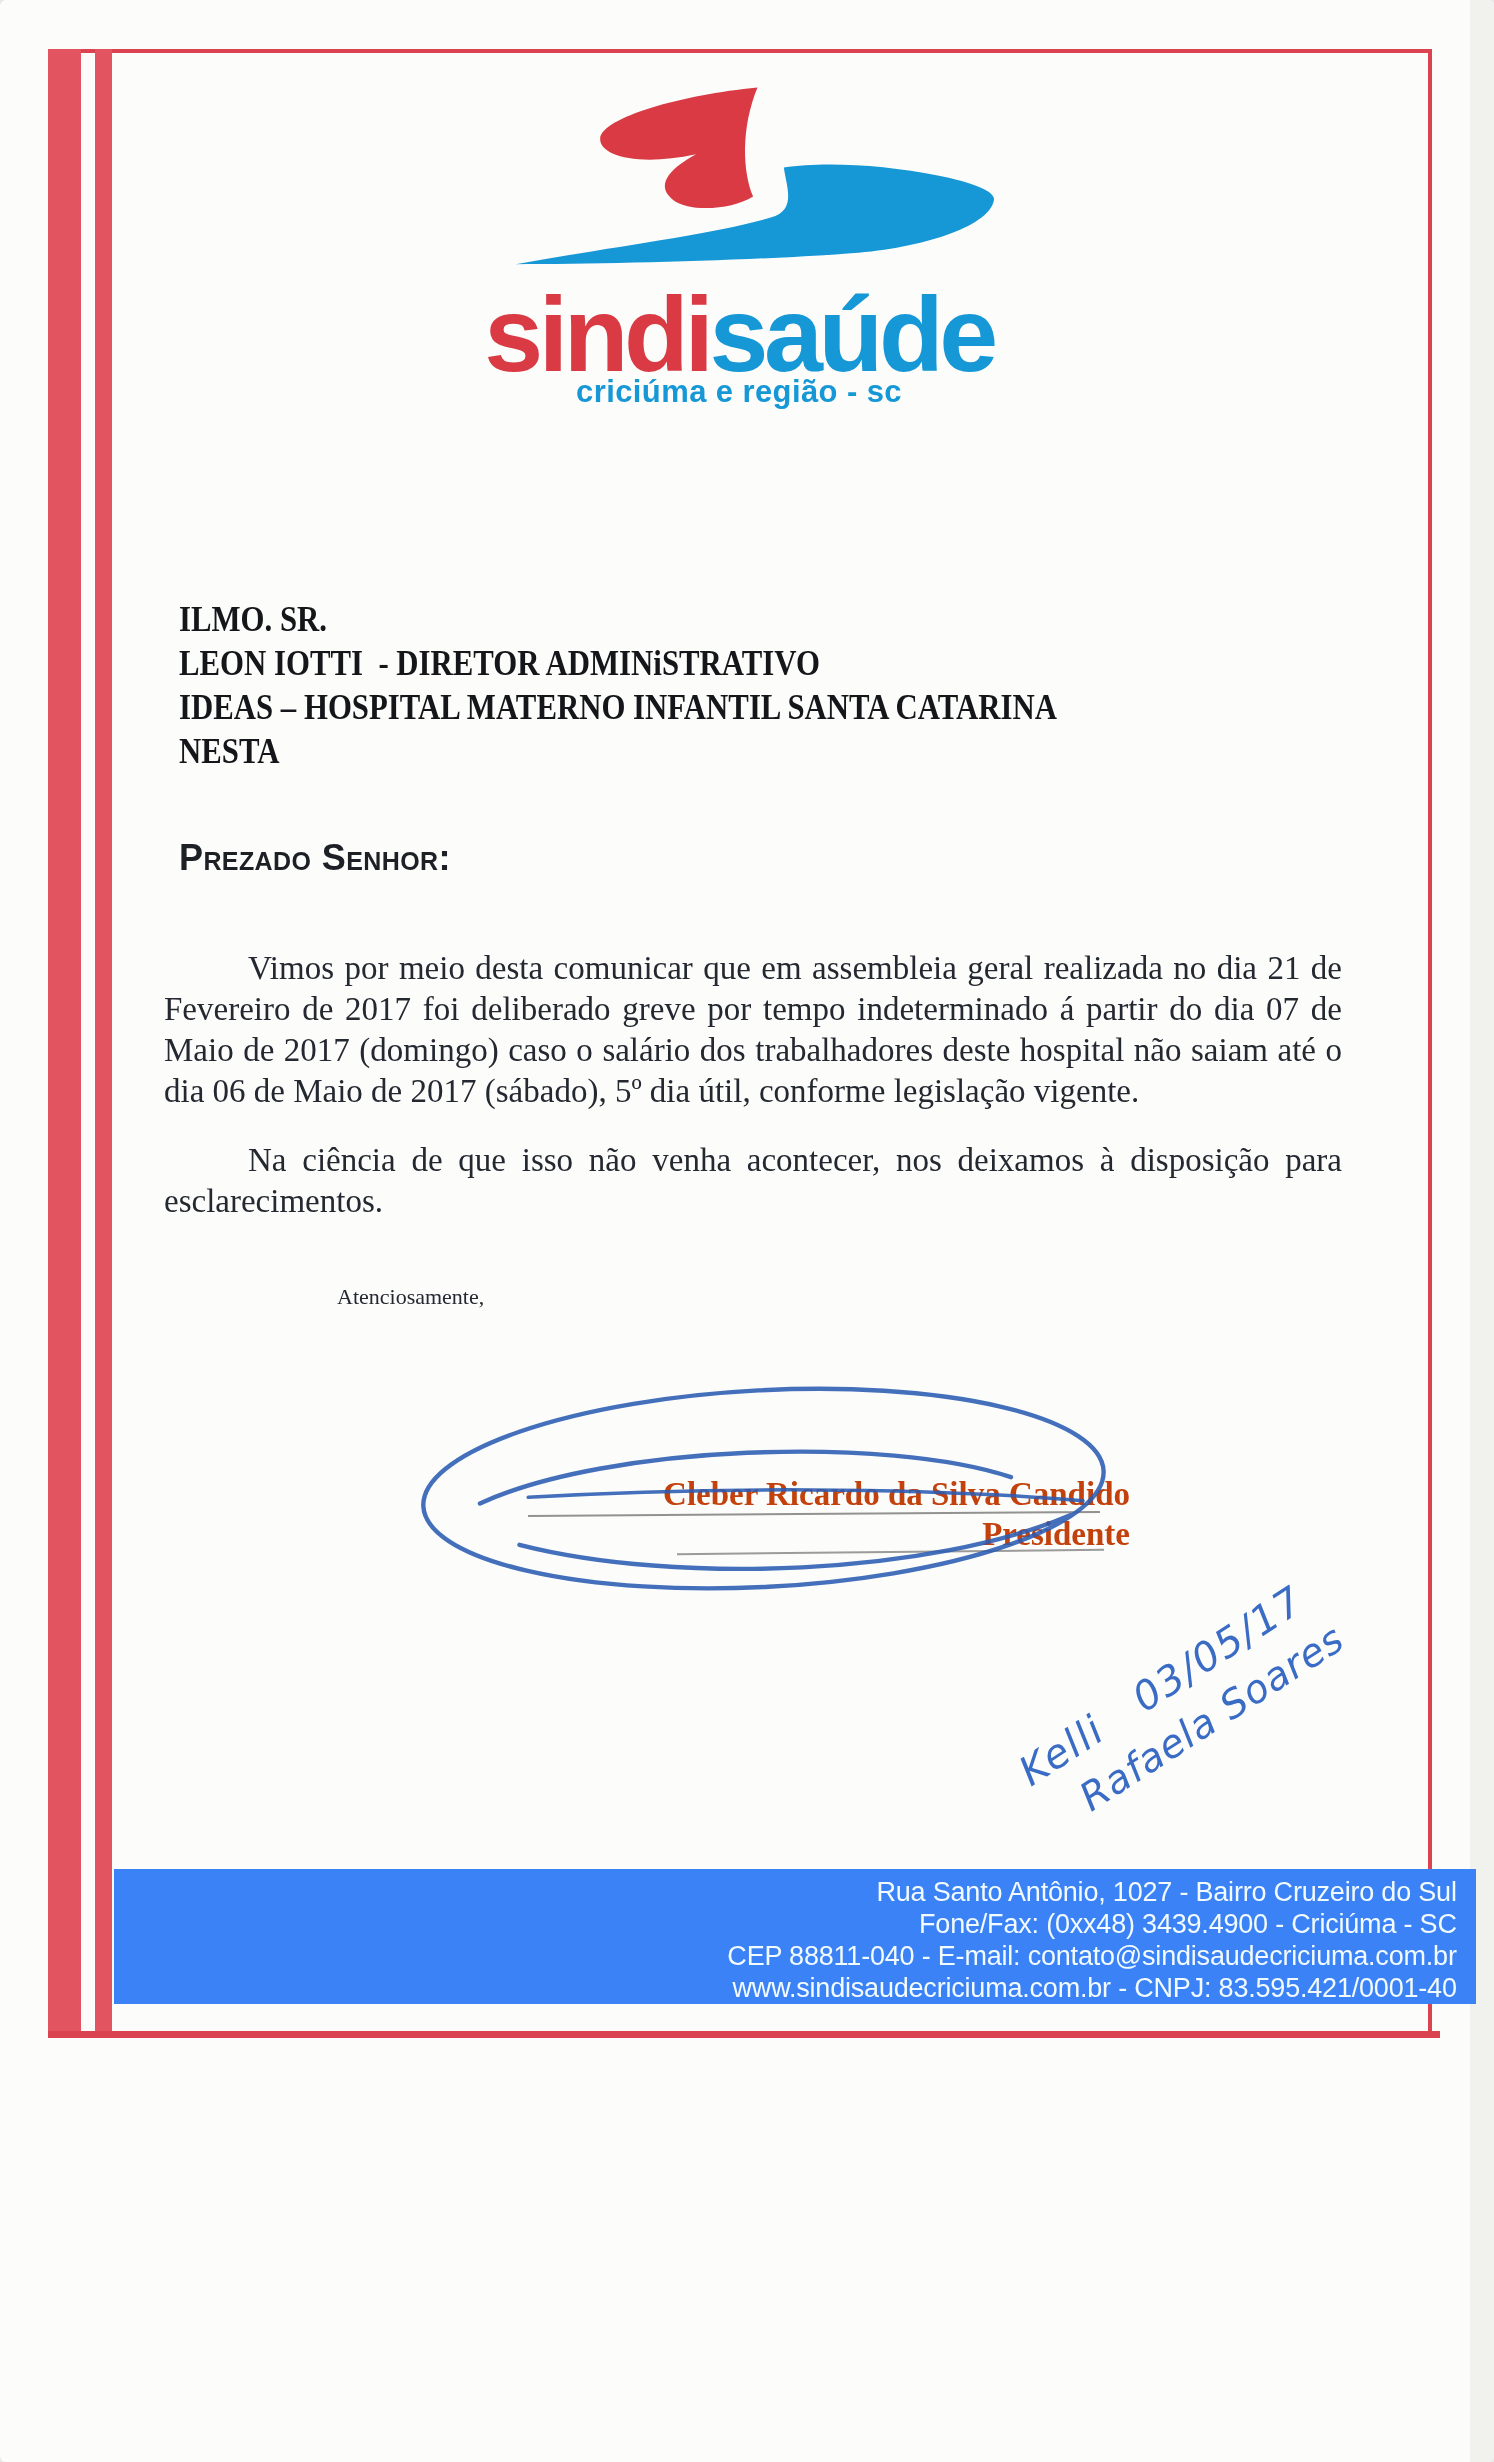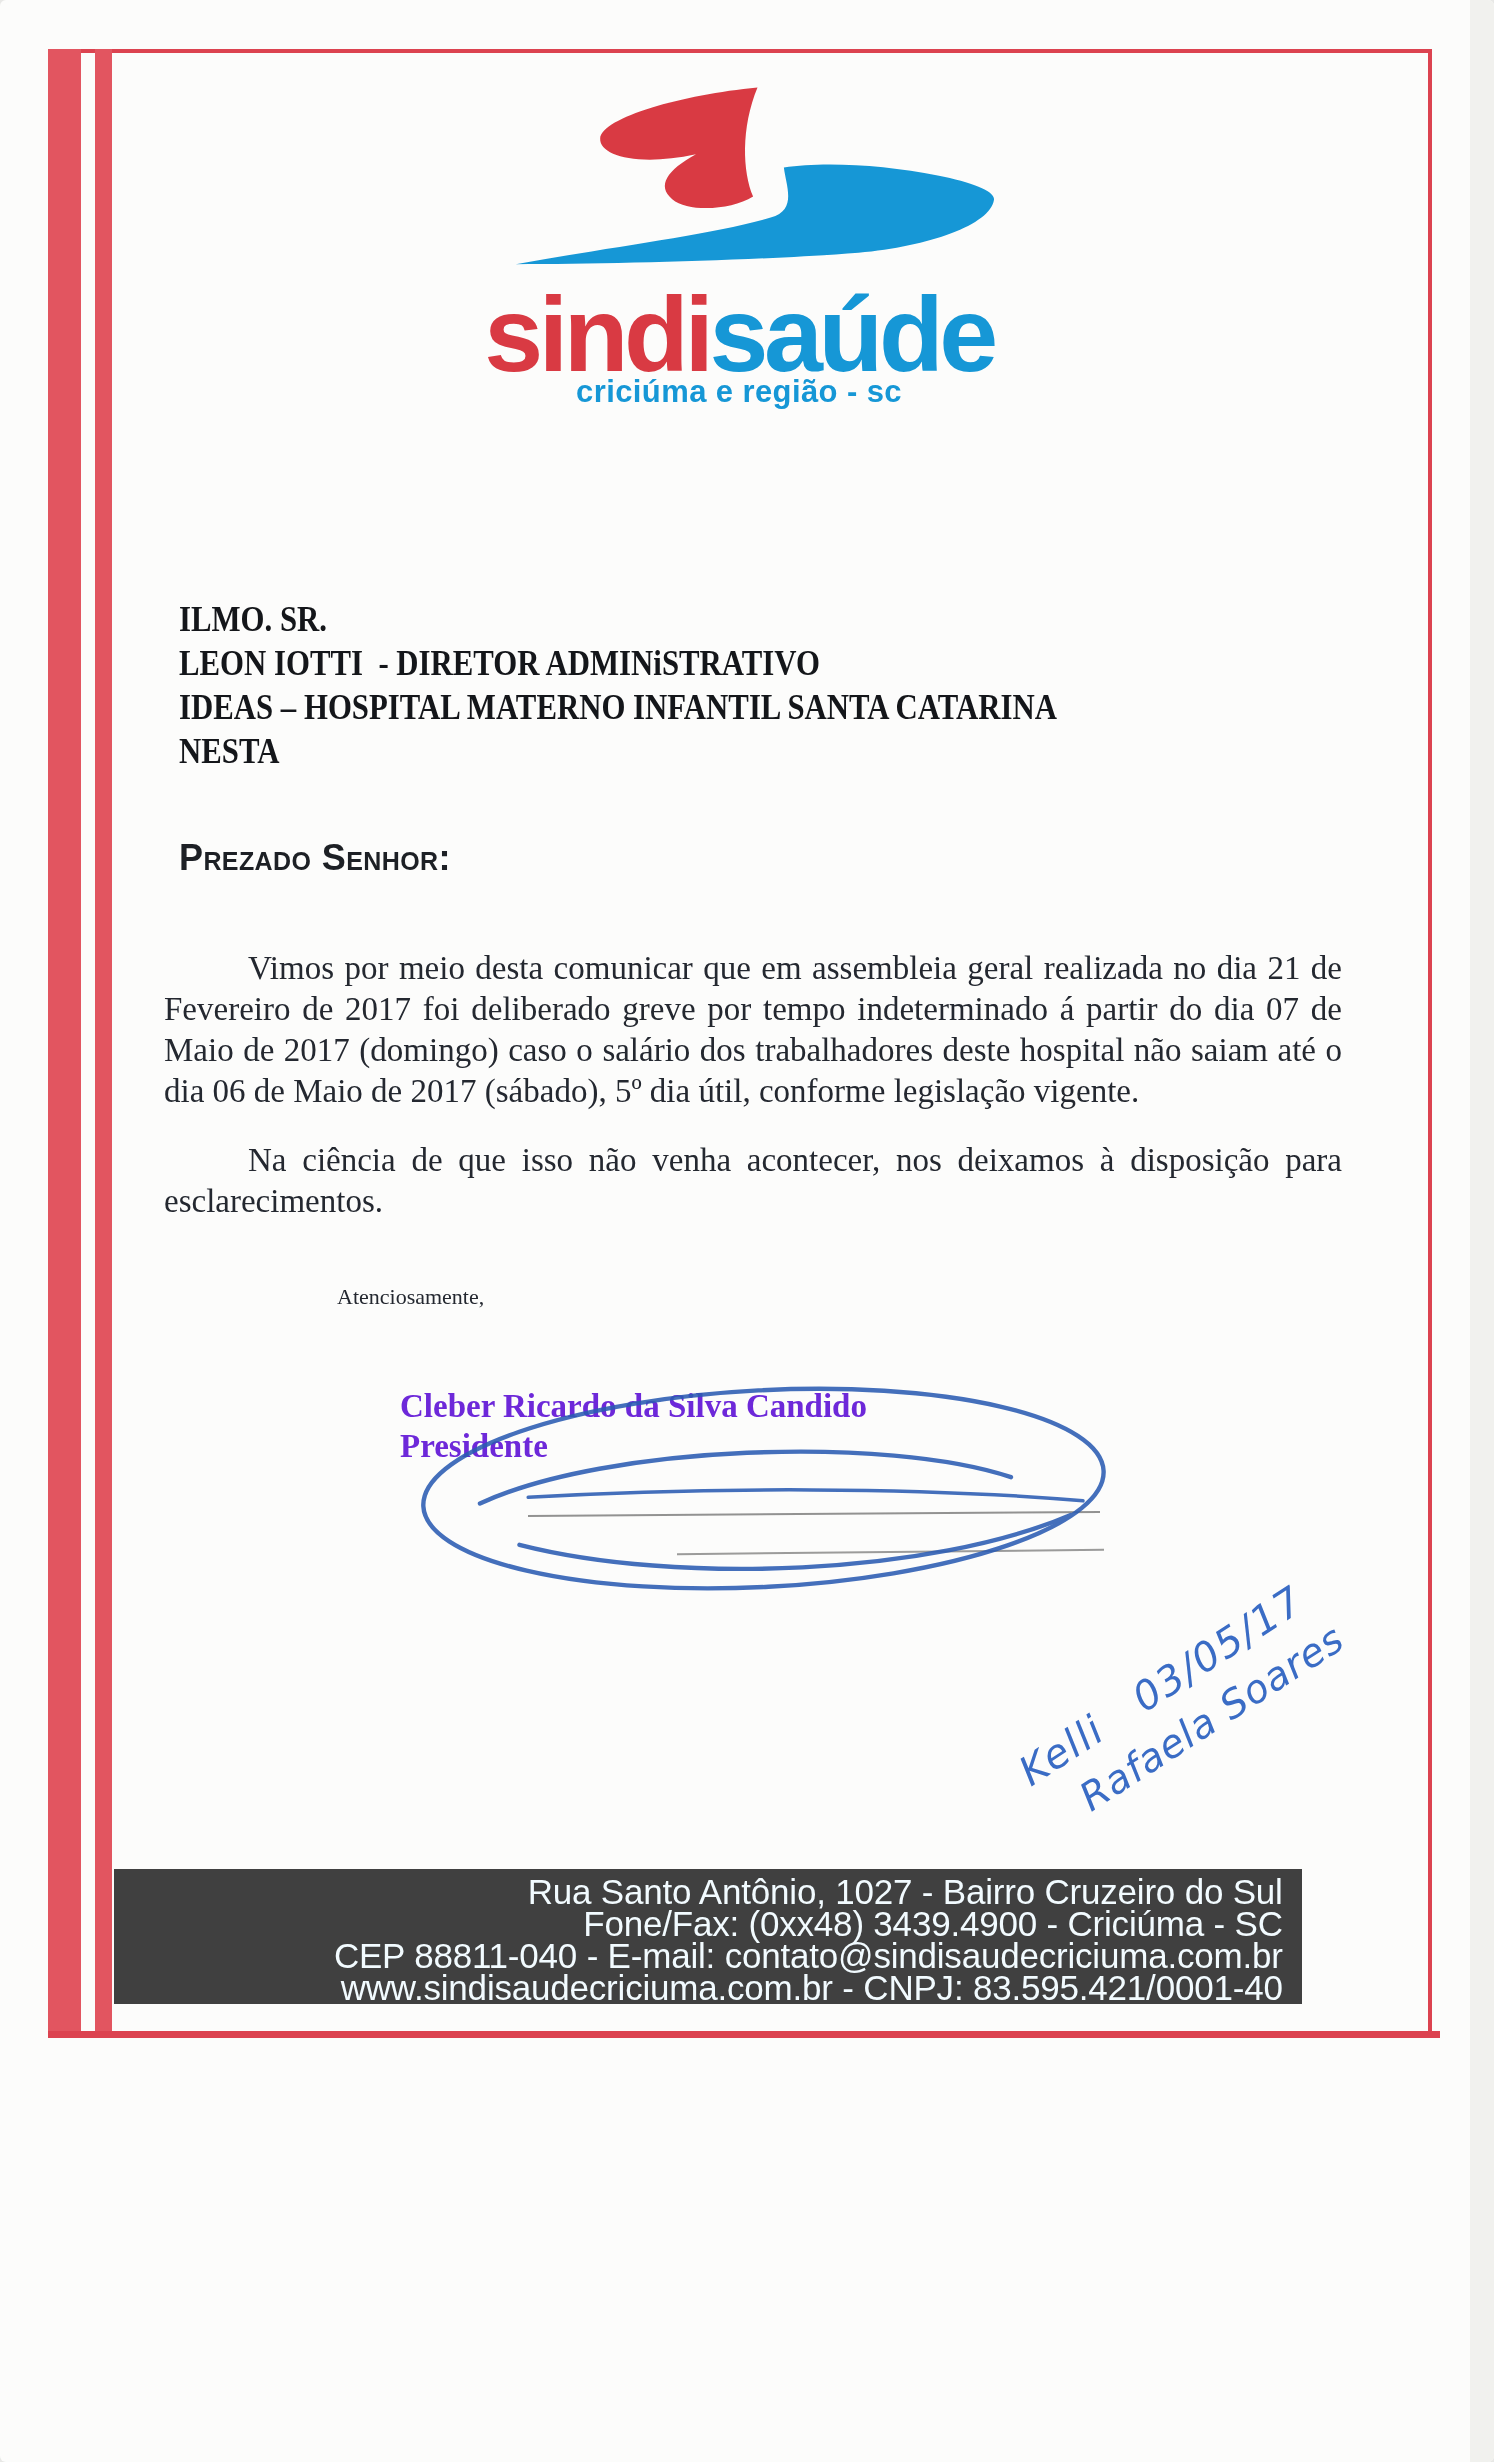--- a/index.html
+++ b/index.html
@@ -34,41 +34,41 @@
   #salutation{left:179px;top:837px;font-family:"Liberation Sans", sans-serif;
               font-weight:bold;font-variant:small-caps;font-size:36px;
               letter-spacing:0.4px;color:#1d2025;}
   .para{left:164px;width:1178px;font-size:33px;line-height:41px;text-align:justify;
         text-indent:84px;}
   #para1{top:948px;}
   #para2{top:1140px;}
   #closing{left:337px;top:1284px;font-size:22px;}
 
   
-  #sig-block{left:400px;top:1386px;width:730px;text-align:left;color:#6d28d9;}
+  #sig-block{left:400px;top:1474px;width:730px;text-align:right;color:#c2410c;}
   #signer-name{font-weight:bold;font-size:33px;line-height:40px;}
   #signer-title{font-weight:bold;font-size:33px;line-height:40px;}
   #sig-underline-1{left:528px;top:1513px;width:572px;height:1.8px;background:#3a3a3a;
                    opacity:.55;transform:rotate(-0.4deg);}
   #sig-underline-2{left:677px;top:1551px;width:427px;height:1.8px;background:#3a3a3a;
                    opacity:.5;transform:rotate(-0.6deg);}
   #sig-svg{left:396px;top:1385px;width:756px;height:237px;}
 
   
   #handnote{left:998px;top:1614px;width:492px;color:#3a6cc5;
             font-family:"DejaVu Sans", sans-serif;font-style:italic;
             transform:rotate(-33deg);transform-origin:center center;}
   #handnote .h1{font-size:40px;letter-spacing:1.8px;white-space:pre-wrap;}
   #handnote .h2{font-size:39px;letter-spacing:0.9px;margin-left:37px;margin-top:8.8px;}
 
   
-  #footer-band{left:114px;top:1869px;width:1188px;height:135px;background:#404040;
+  #footer-band{left:114px;top:1869px;width:1362px;height:135px;background:#3b82f6;
                box-sizing:border-box;padding:7px 19.3px 0 0;
                font-family:"Liberation Sans", sans-serif;color:#f2fbff;
-               font-size:35px;line-height:32px;text-align:right;letter-spacing:-0.2px;}
+               font-size:27px;line-height:32px;text-align:right;letter-spacing:-0.2px;}
 </style>
 </head>
 <body>
 
 <div id="scan">
 
   <div class="abs redline" id="border-top"></div>
   <div class="abs stripe" id="stripe-outer"></div>
   <div class="abs stripe" id="stripe-inner"></div>
   <div class="abs redline" id="border-right"></div>

